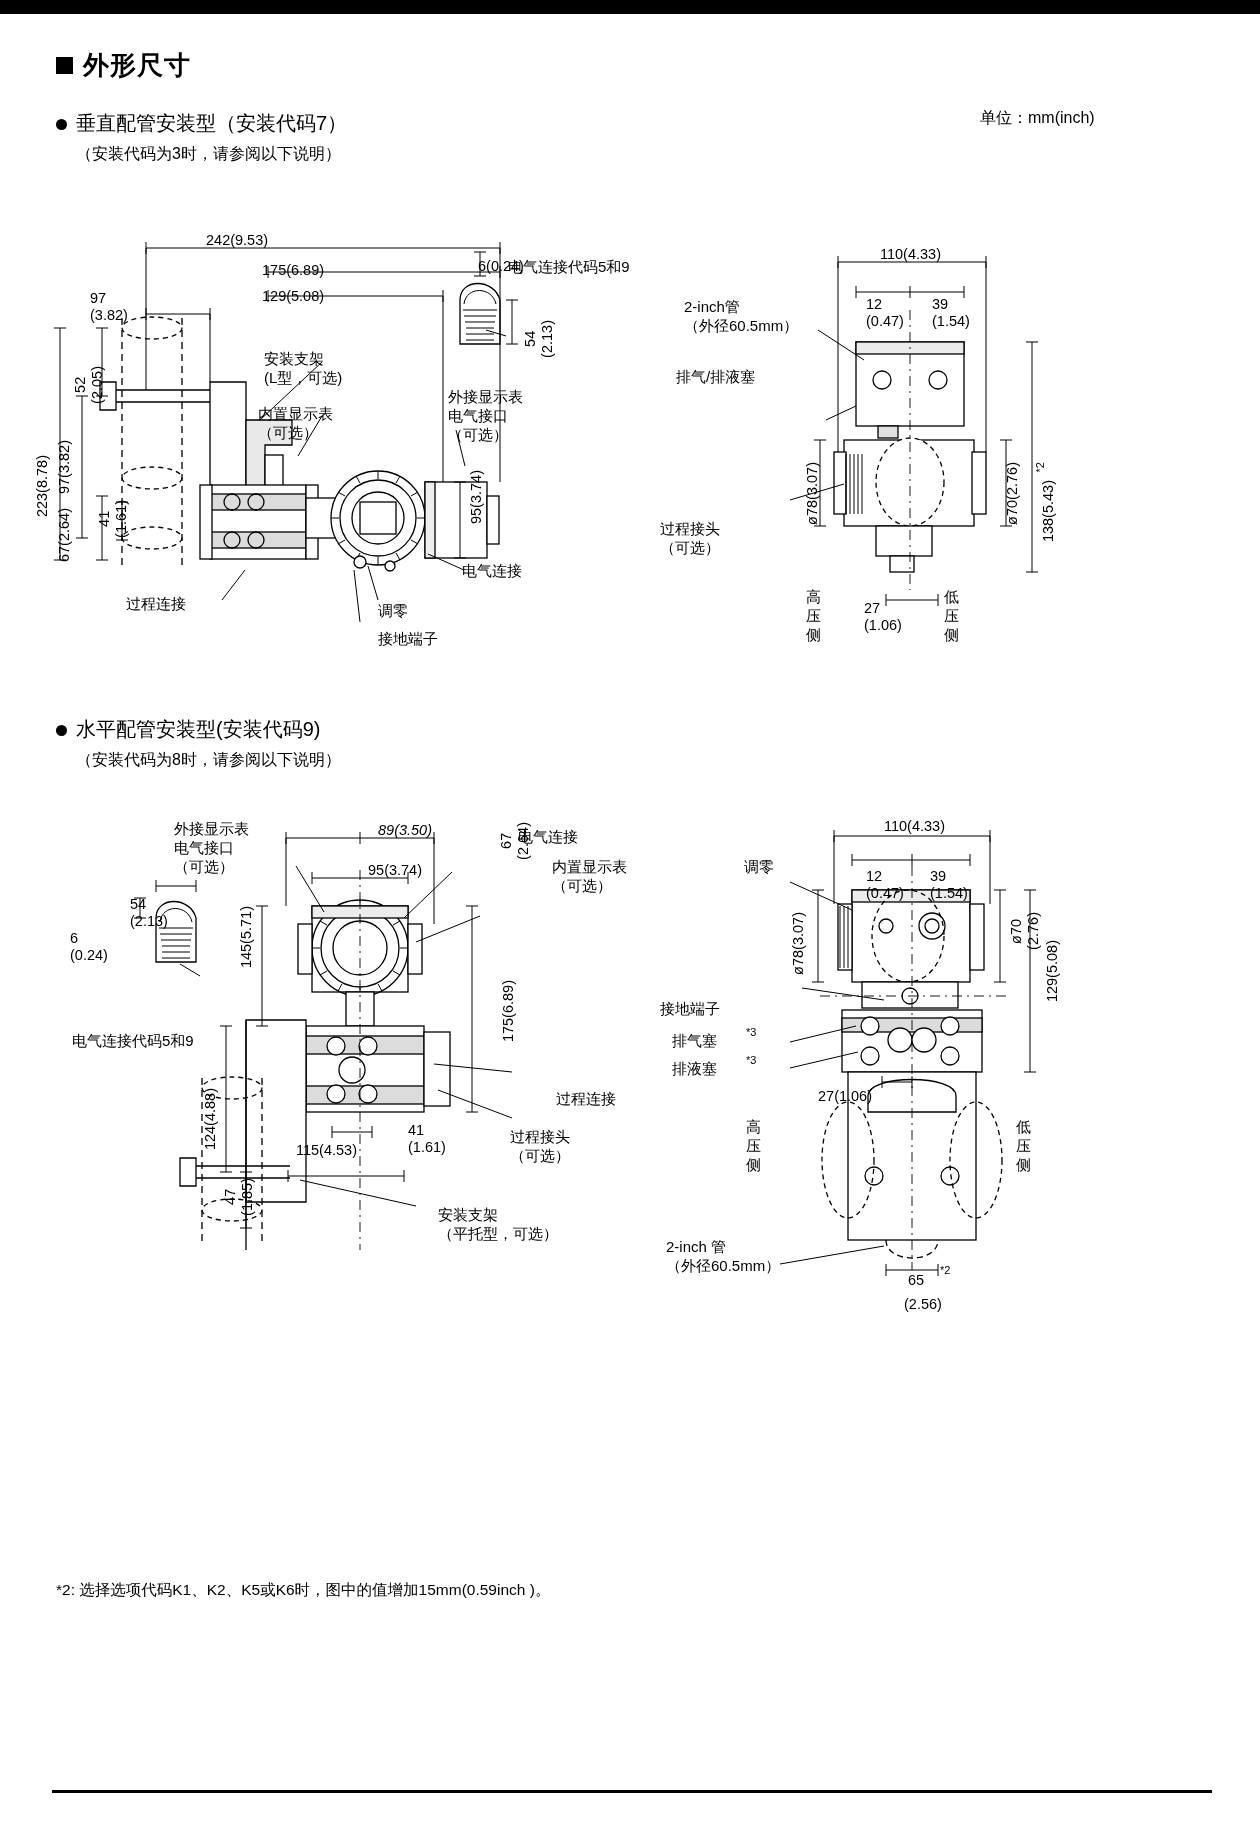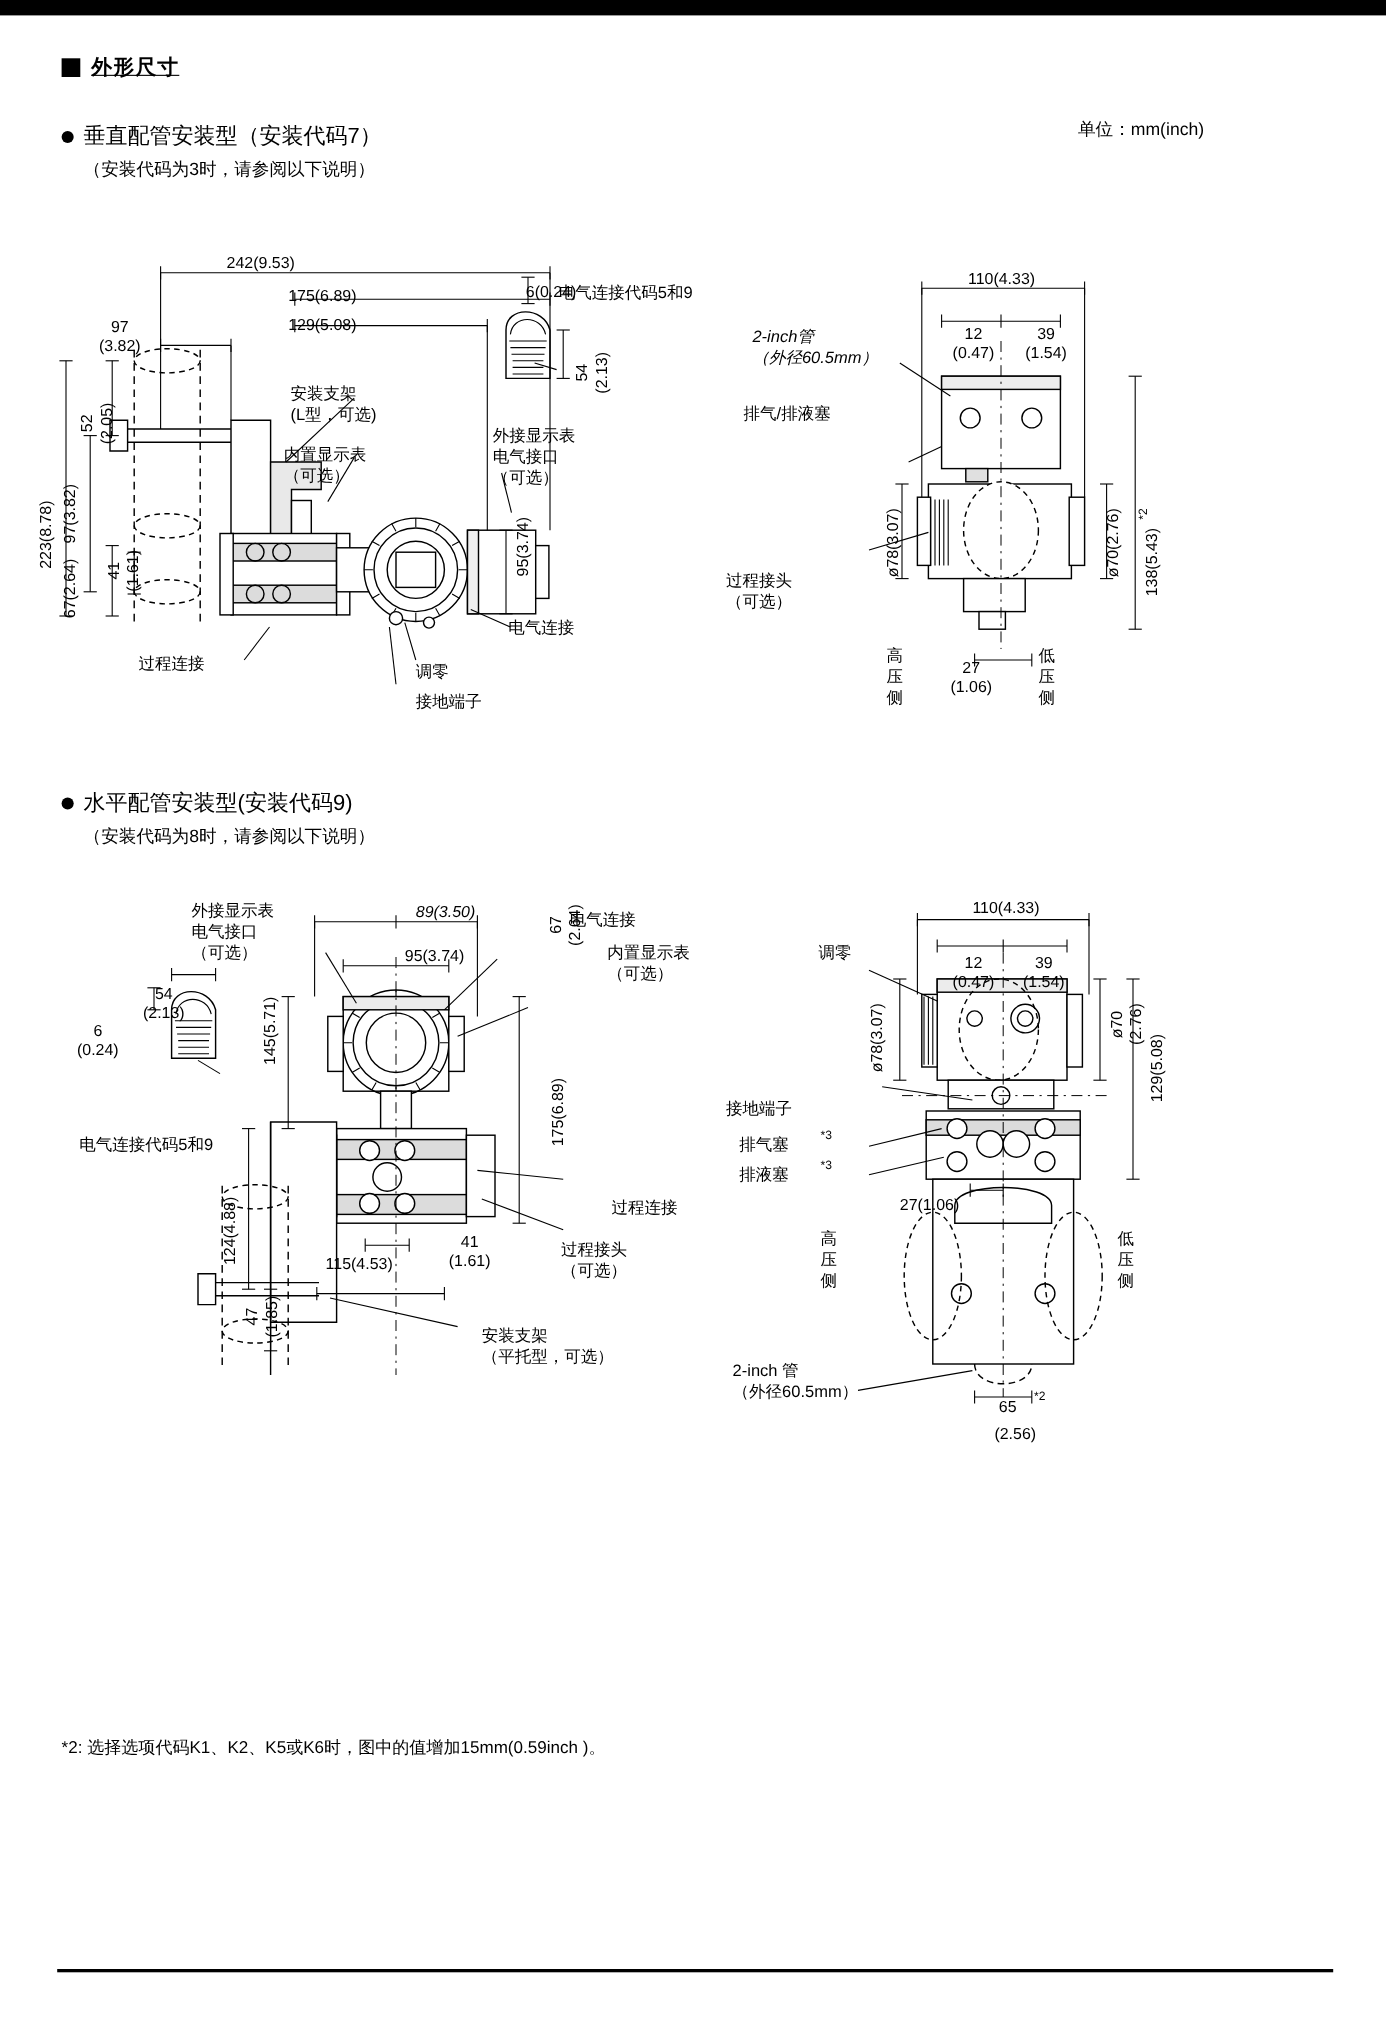--- a/index.html
+++ b/index.html
@@ -8,30 +8,30 @@
     font-family:"Liberation Sans", sans-serif;color:#000;
     position:relative;overflow:hidden;
   }
   .page{position:absolute;inset:0;}
   .topbar{position:absolute;left:0;top:0;width:1260px;height:14px;background:#000;}
   .pagenum{position:absolute;left:28px;top:-10px;font-size:22px;font-weight:bold;color:#000;}
   .bottomrule{position:absolute;left:52px;top:1790px;width:1160px;height:3px;background:#000;}
 
   .h-square{position:absolute;display:flex;align-items:center;gap:10px;}
   .h-square .sq{width:17px;height:17px;background:#000;display:inline-block;}
-  .h-square .txt{font-size:19px;font-weight:bold;letter-spacing:1px;text-decoration:underline;}
+  .h-square .txt{font-size:26px;font-weight:bold;letter-spacing:1px;}
 
   .bullet{position:absolute;display:flex;align-items:flex-start;gap:9px;}
   .bullet .dot{width:11px;height:11px;border-radius:50%;background:#000;margin-top:9px;}
   .bullet .b-txt{font-size:20px;font-weight:normal;}
   .sub{position:absolute;font-size:16px;}
   .unit{position:absolute;font-size:16px;}
 
   .lbl{position:absolute;font-size:15px;line-height:1.25;white-space:pre;}
-  .dim{position:absolute;font-size:14.5px;line-height:1.2;white-space:pre;text-align:center;}
+  .dim{position:absolute;font-size:14.5px;line-height:1.2;white-space:pre;}
   .vdim{position:absolute;font-size:14.5px;line-height:1.2;white-space:pre;text-align:center;
         writing-mode:vertical-rl;transform:rotate(180deg);}
   .vtxt{position:absolute;font-size:15px;line-height:1.25;white-space:pre;text-align:center;}
 
   .notes{position:absolute;font-size:15.5px;line-height:1.75;}
   .notes div{white-space:pre;}
   svg{position:absolute;overflow:visible;}
 </style>
 </head>
 <body>
@@ -270,21 +270,21 @@
 (0.47)</div>
   <div class="dim" style="left:932px;top:296px;">39
 (1.54)</div>
   <div class="vdim" style="left:804px;top:462px;">ø78(3.07)</div>
   <div class="vdim" style="left:1004px;top:462px;">ø70(2.76)</div>
   <div class="vdim" style="left:1040px;top:480px;">138(5.43)</div>
   <div class="vdim" style="left:1034px;top:462px;font-size:11px;">*2</div>
   <div class="dim" style="left:864px;top:600px;">27
 (1.06)</div>
 
-  <div class="lbl" style="left:684px;top:298px;font-style:italic;">2-inch管
+  <div class="lbl" style="left:684px;top:298px;">2-inch管
 （外径60.5mm）</div>
   <div class="lbl" style="left:676px;top:368px;">排气/排液塞</div>
   <div class="lbl" style="left:660px;top:520px;">过程接头
 （可选）</div>
   <div class="vtxt" style="left:806px;top:588px;">高
 压
 侧</div>
   <div class="vtxt" style="left:944px;top:588px;">低
 压
 侧</div>

